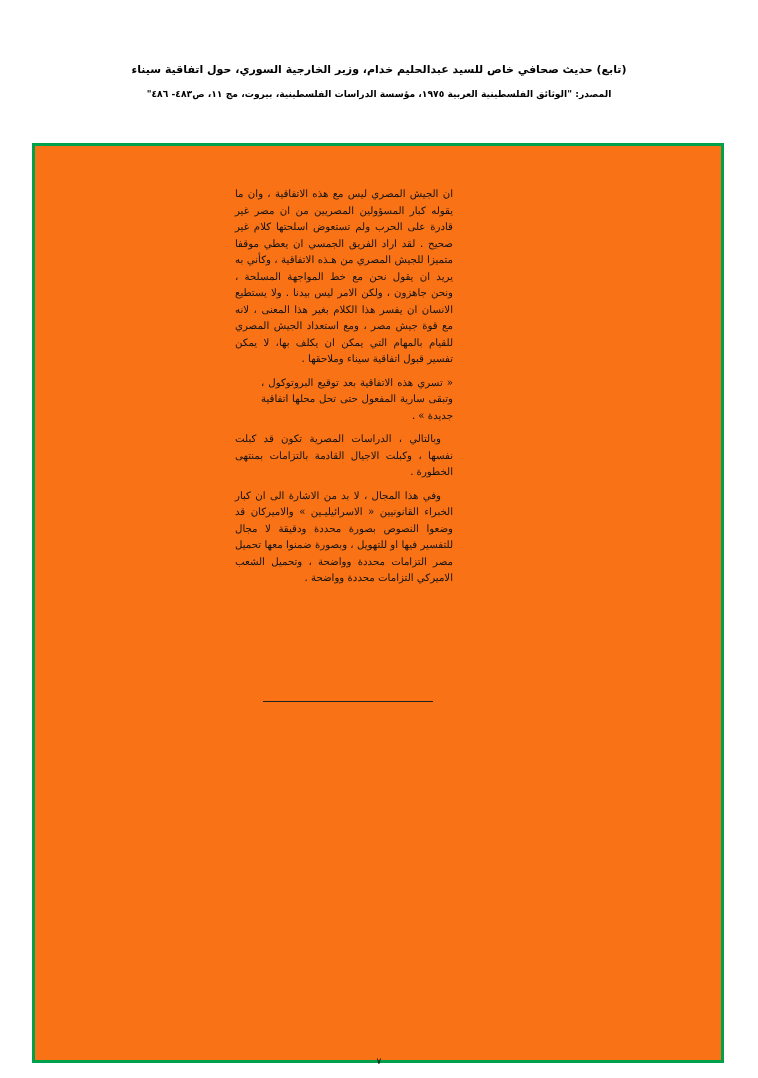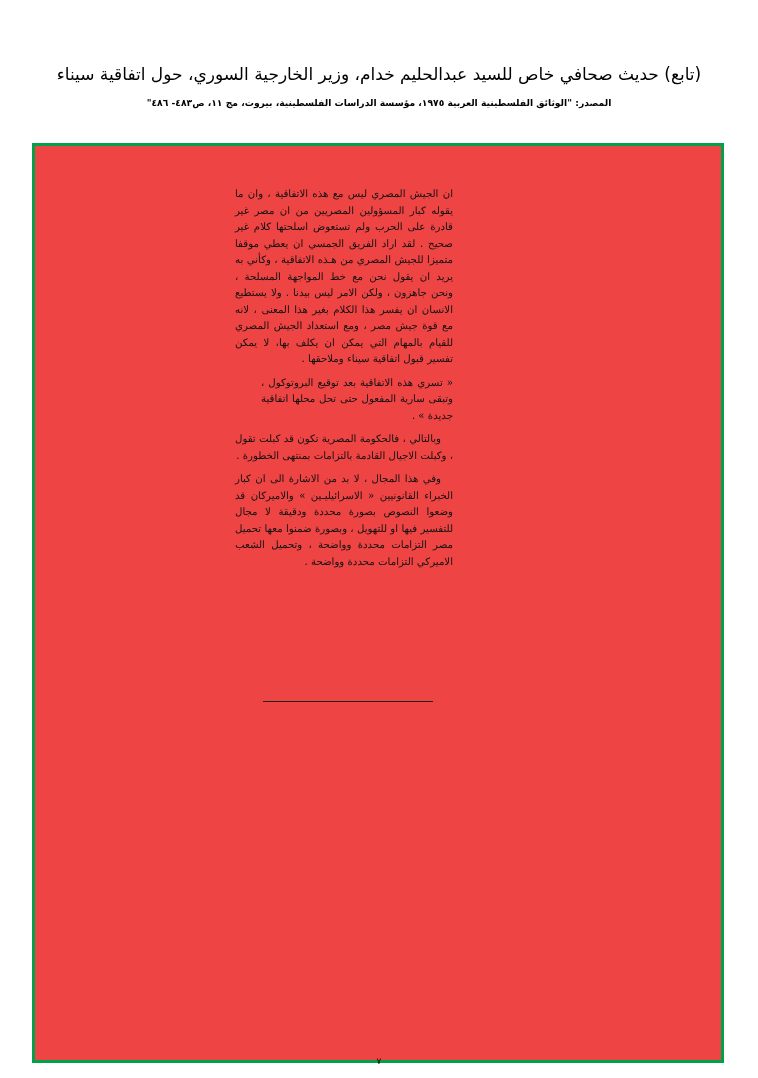--- a/index.html
+++ b/index.html
@@ -24,22 +24,22 @@
   
   .header {
     position: absolute;
     top: 62px;
     left: 0;
     right: 0;
     text-align: center;
   }
   .header-title {
     font-family: "DejaVu Sans", "Liberation Sans", sans-serif;
-    font-weight: normal;
-    font-size: 17px;
+    font-weight: bold;
+    font-size: 11px;
     letter-spacing: 0px;
     color: #000;
     direction: rtl;
     line-height: 1.5;
   }
   .header-source {
     margin-top: 8px;
     font-family: "DejaVu Sans", "Liberation Sans", sans-serif;
     font-weight: bold;
     font-size: 9.2px;
@@ -50,21 +50,21 @@
 
   
   .frame {
     position: absolute;
     top: 143px;
     left: 32px;
     width: 692px;
     height: 920px;
     border: 3px solid #00a14b;
     box-sizing: border-box;
-    background: #ef4444;
+    background: #f97316;
   }
 
   
   .textcol {
     position: absolute;
     top: 40px;
     right: 268px;
     width: 218px;
     direction: rtl;
     text-align: justify;
@@ -129,21 +129,21 @@
   </div>
 
   <div class="frame">
 
     <div class="textcol">
       <p class="para">ان الجيش المصري ليس مع هذه الاتفاقية ، وان ما يقوله كبار المسؤولين المصريين من ان مصر غير قادرة على الحرب ولم تستعوض اسلحتها كلام غير صحيح . لقد اراد الفريق الجمسي ان يعطي موقفا متميزا للجيش المصري من هـذه الاتفاقية ، وكأني به يريد ان يقول نحن مع خط المواجهة المسلحة ، ونحن جاهزون ، ولكن الامر ليس بيدنا . ولا يستطيع الانسان ان يفسر هذا الكلام بغير هذا المعنى ، لانه مع قوة جيش مصر ، ومع استعداد الجيش المصري للقيام بالمهام التي يمكن ان يكلف بها، لا يمكن تفسير قبول اتفاقية سيناء وملاحقها .</p>
 
 
       <p class="para quote">« تسري هذه الاتفاقية بعد توقيع البروتوكول ، وتبقى سارية المفعول حتى تحل محلها اتفاقية جديدة » .</p>
 
-      <p class="para indent">وبالتالي ، فالحكومة المصرية تكون قد كبلت تقول ، وكبلت الاجيال القادمة بالتزامات بمنتهى الخطورة .</p>
+      <p class="para indent">وبالتالي ، الدراسات المصرية تكون قد كبلت نفسها ، وكبلت الاجيال القادمة بالتزامات بمنتهى الخطورة .</p>
 
       <p class="para indent">وفي هذا المجال ، لا بد من الاشارة الى ان كبار الخبراء القانونيين « الاسرائيليـين » والاميركان قد وضعوا النصوص بصورة محددة ودقيقة لا مجال للتفسير فيها او للتهويل ، وبصورة ضمنوا معها تحميل مصر التزامات محددة وواضحة ، وتحميل الشعب الاميركي التزامات محددة وواضحة .</p>
     </div>
 
     <div class="rule"></div>
   </div>
 
   <div class="folio">٧</div>
 
 </div>

